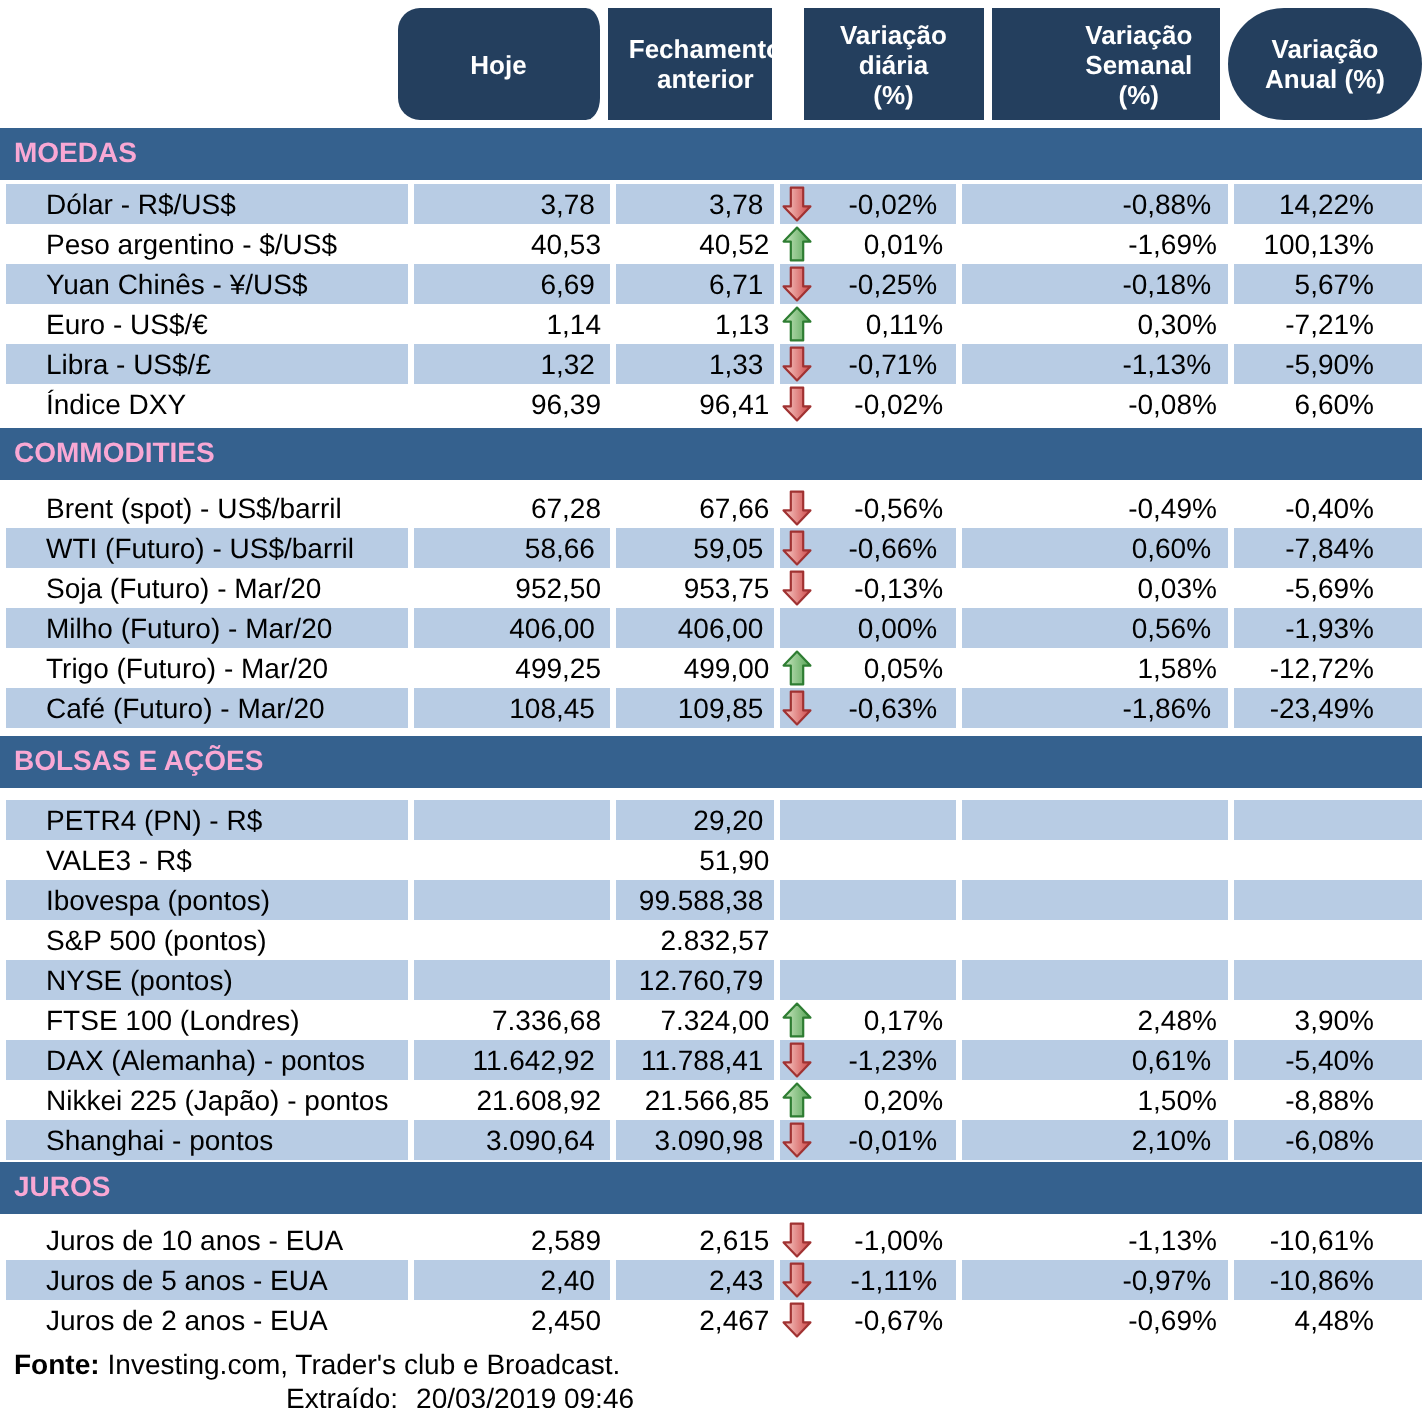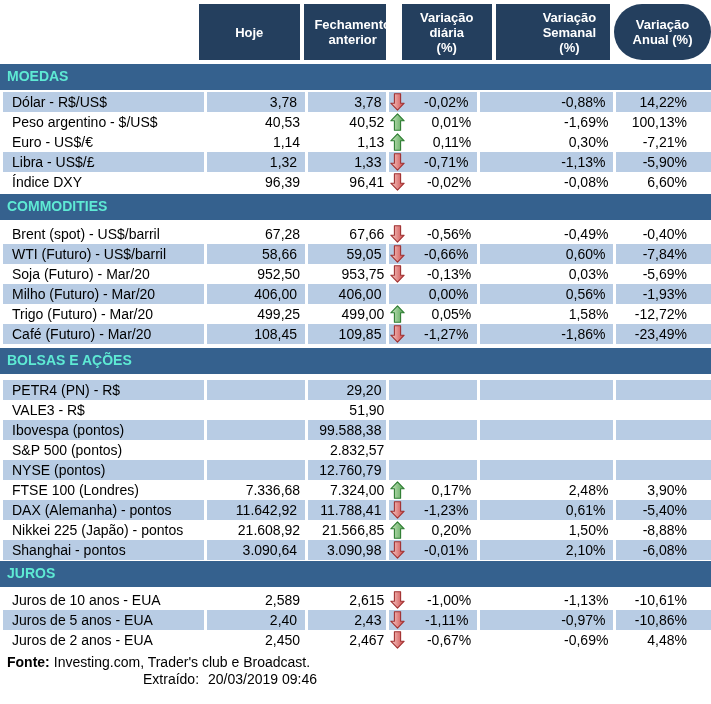--- a/index.html
+++ b/index.html
@@ -13,35 +13,35 @@
   .page{position:relative;width:711px;height:704px;background:#fff;overflow:hidden;padding-top:4px;box-sizing:border-box;}
 
   
   .hdr{display:flex;height:56px;margin-bottom:4px;}
   .hcell{box-sizing:border-box;display:flex;align-items:center;justify-content:center;
          text-align:center;font-weight:bold;font-size:13px;line-height:15px;
          color:#fff;white-space:pre-line;}
   .hlabel{width:203px;background:transparent;}
   .hnavy{background:var(--navy);border-right:4px solid #fff;}
   .hnavy:last-child{border-right:none;}
-  .w-hoje{width:107px;} .w-fech{width:86px;padding-left:16px;} .w-dia{width:96px;margin-left:12px;} .w-sem{width:120px;padding-left:33px;} .w-anu{width:99px;border-radius:28px;}
+  .w-hoje{width:107px;border-radius:11px;} .w-fech{width:86px;padding-left:16px;} .w-dia{width:96px;margin-left:12px;} .w-sem{width:120px;padding-left:33px;} .w-anu{width:99px;border-radius:28px;}
 
   
-  .band{height:26px;box-sizing:border-box;background:var(--band);color:#5eead4;
+  .band{height:26px;box-sizing:border-box;background:var(--band);color:#f9a8d4;
         font-weight:bold;font-size:14px;line-height:20px;padding:2px 0 0 7px;}
   .s0 .band{margin-bottom:2px;}
   .s1 .band{margin-top:2px;margin-bottom:4px;}
   .s2 .band{margin-top:4px;margin-bottom:6px;}
   .s3 .band{margin-top:1px;margin-bottom:3px;}
 
   .row{display:flex;height:20px;margin-left:3px;align-items:center;font-size:14px;}
   .row.alt .cell{background:var(--alt);border-right:3px solid #fff;}
   .row.alt .cell:last-child{border-right:none;}
   .cell{box-sizing:border-box;height:20px;display:flex;align-items:center;background:transparent;}
-  .c-label{width:216px;padding-left:9px;}
+  .c-label{width:216px;padding-left:20px;}
   .c-hoje{width:107px;justify-content:flex-end;padding-right:8px;}
   .c-fech{width:86px;justify-content:flex-end;padding-right:5px;}
   .c-dia{width:96px;justify-content:space-between;padding-right:9px;text-align:center;}
   .c-sem{width:144px;justify-content:flex-end;padding-right:8px;}
   .c-anu{width:99px;justify-content:flex-end;padding-right:24px;}
   .arrwrap{width:16px;height:18px;margin-left:1px;display:flex;align-items:center;}
   .arrwrap svg{display:block;}
 
   
   .footer{margin-top:4px;font-size:14px;line-height:17px;}
@@ -109,20 +109,35 @@
               <span class="arrwrap">
                 <svg width="15" height="18" viewBox="0 0 15 18">
                   <path d="M7.5 0.8 L14.2 7.8 L10.6 7.8 L10.6 17.2 L4.4 17.2 L4.4 7.8 L0.8 7.8 Z" fill="url(#gUp)" stroke="#2E7D32" stroke-width="1.1" stroke-linejoin="round"></path>
                 </svg>
               </span>
               <span class="pct">0,01%</span>
             </div>
             <div class="cell c-sem">-1,69%</div>
             <div class="cell c-anu">100,13%</div>
           </div>
+          <div class="row alt">
+            <div class="cell c-label">Yuan Chinês - ¥/US$</div>
+            <div class="cell c-hoje">6,69</div>
+            <div class="cell c-fech">6,71</div>
+            <div class="cell c-dia">
+              <span class="arrwrap">
+                <svg width="15" height="18" viewBox="0 0 15 18">
+                  <path d="M7.5 17.2 L0.8 10.2 L4.4 10.2 L4.4 0.8 L10.6 0.8 L10.6 10.2 L14.2 10.2 Z" fill="url(#gDn)" stroke="#A03232" stroke-width="1.1" stroke-linejoin="round"></path>
+                </svg>
+              </span>
+              <span class="pct">-0,25%</span>
+            </div>
+            <div class="cell c-sem">-0,18%</div>
+            <div class="cell c-anu">5,67%</div>
+          </div>
           <div class="row">
             <div class="cell c-label">Euro - US$/€</div>
             <div class="cell c-hoje">1,14</div>
             <div class="cell c-fech">1,13</div>
             <div class="cell c-dia">
               <span class="arrwrap">
                 <svg width="15" height="18" viewBox="0 0 15 18">
                   <path d="M7.5 0.8 L14.2 7.8 L10.6 7.8 L10.6 17.2 L4.4 17.2 L4.4 7.8 L0.8 7.8 Z" fill="url(#gUp)" stroke="#2E7D32" stroke-width="1.1" stroke-linejoin="round"></path>
                 </svg>
               </span>
@@ -240,21 +255,21 @@
           <div class="row alt">
             <div class="cell c-label">Café (Futuro) - Mar/20</div>
             <div class="cell c-hoje">108,45</div>
             <div class="cell c-fech">109,85</div>
             <div class="cell c-dia">
               <span class="arrwrap">
                 <svg width="15" height="18" viewBox="0 0 15 18">
                   <path d="M7.5 17.2 L0.8 10.2 L4.4 10.2 L4.4 0.8 L10.6 0.8 L10.6 10.2 L14.2 10.2 Z" fill="url(#gDn)" stroke="#A03232" stroke-width="1.1" stroke-linejoin="round"></path>
                 </svg>
               </span>
-              <span class="pct">-1,27%</span>
+              <span class="pct">-0,63%</span>
             </div>
             <div class="cell c-sem">-1,86%</div>
             <div class="cell c-anu">-23,49%</div>
           </div>
         </div>
       </div>
       <div class="section s2">
         <div class="band">BOLSAS E AÇÕES</div>
         <div class="rows">
           <div class="row alt">

